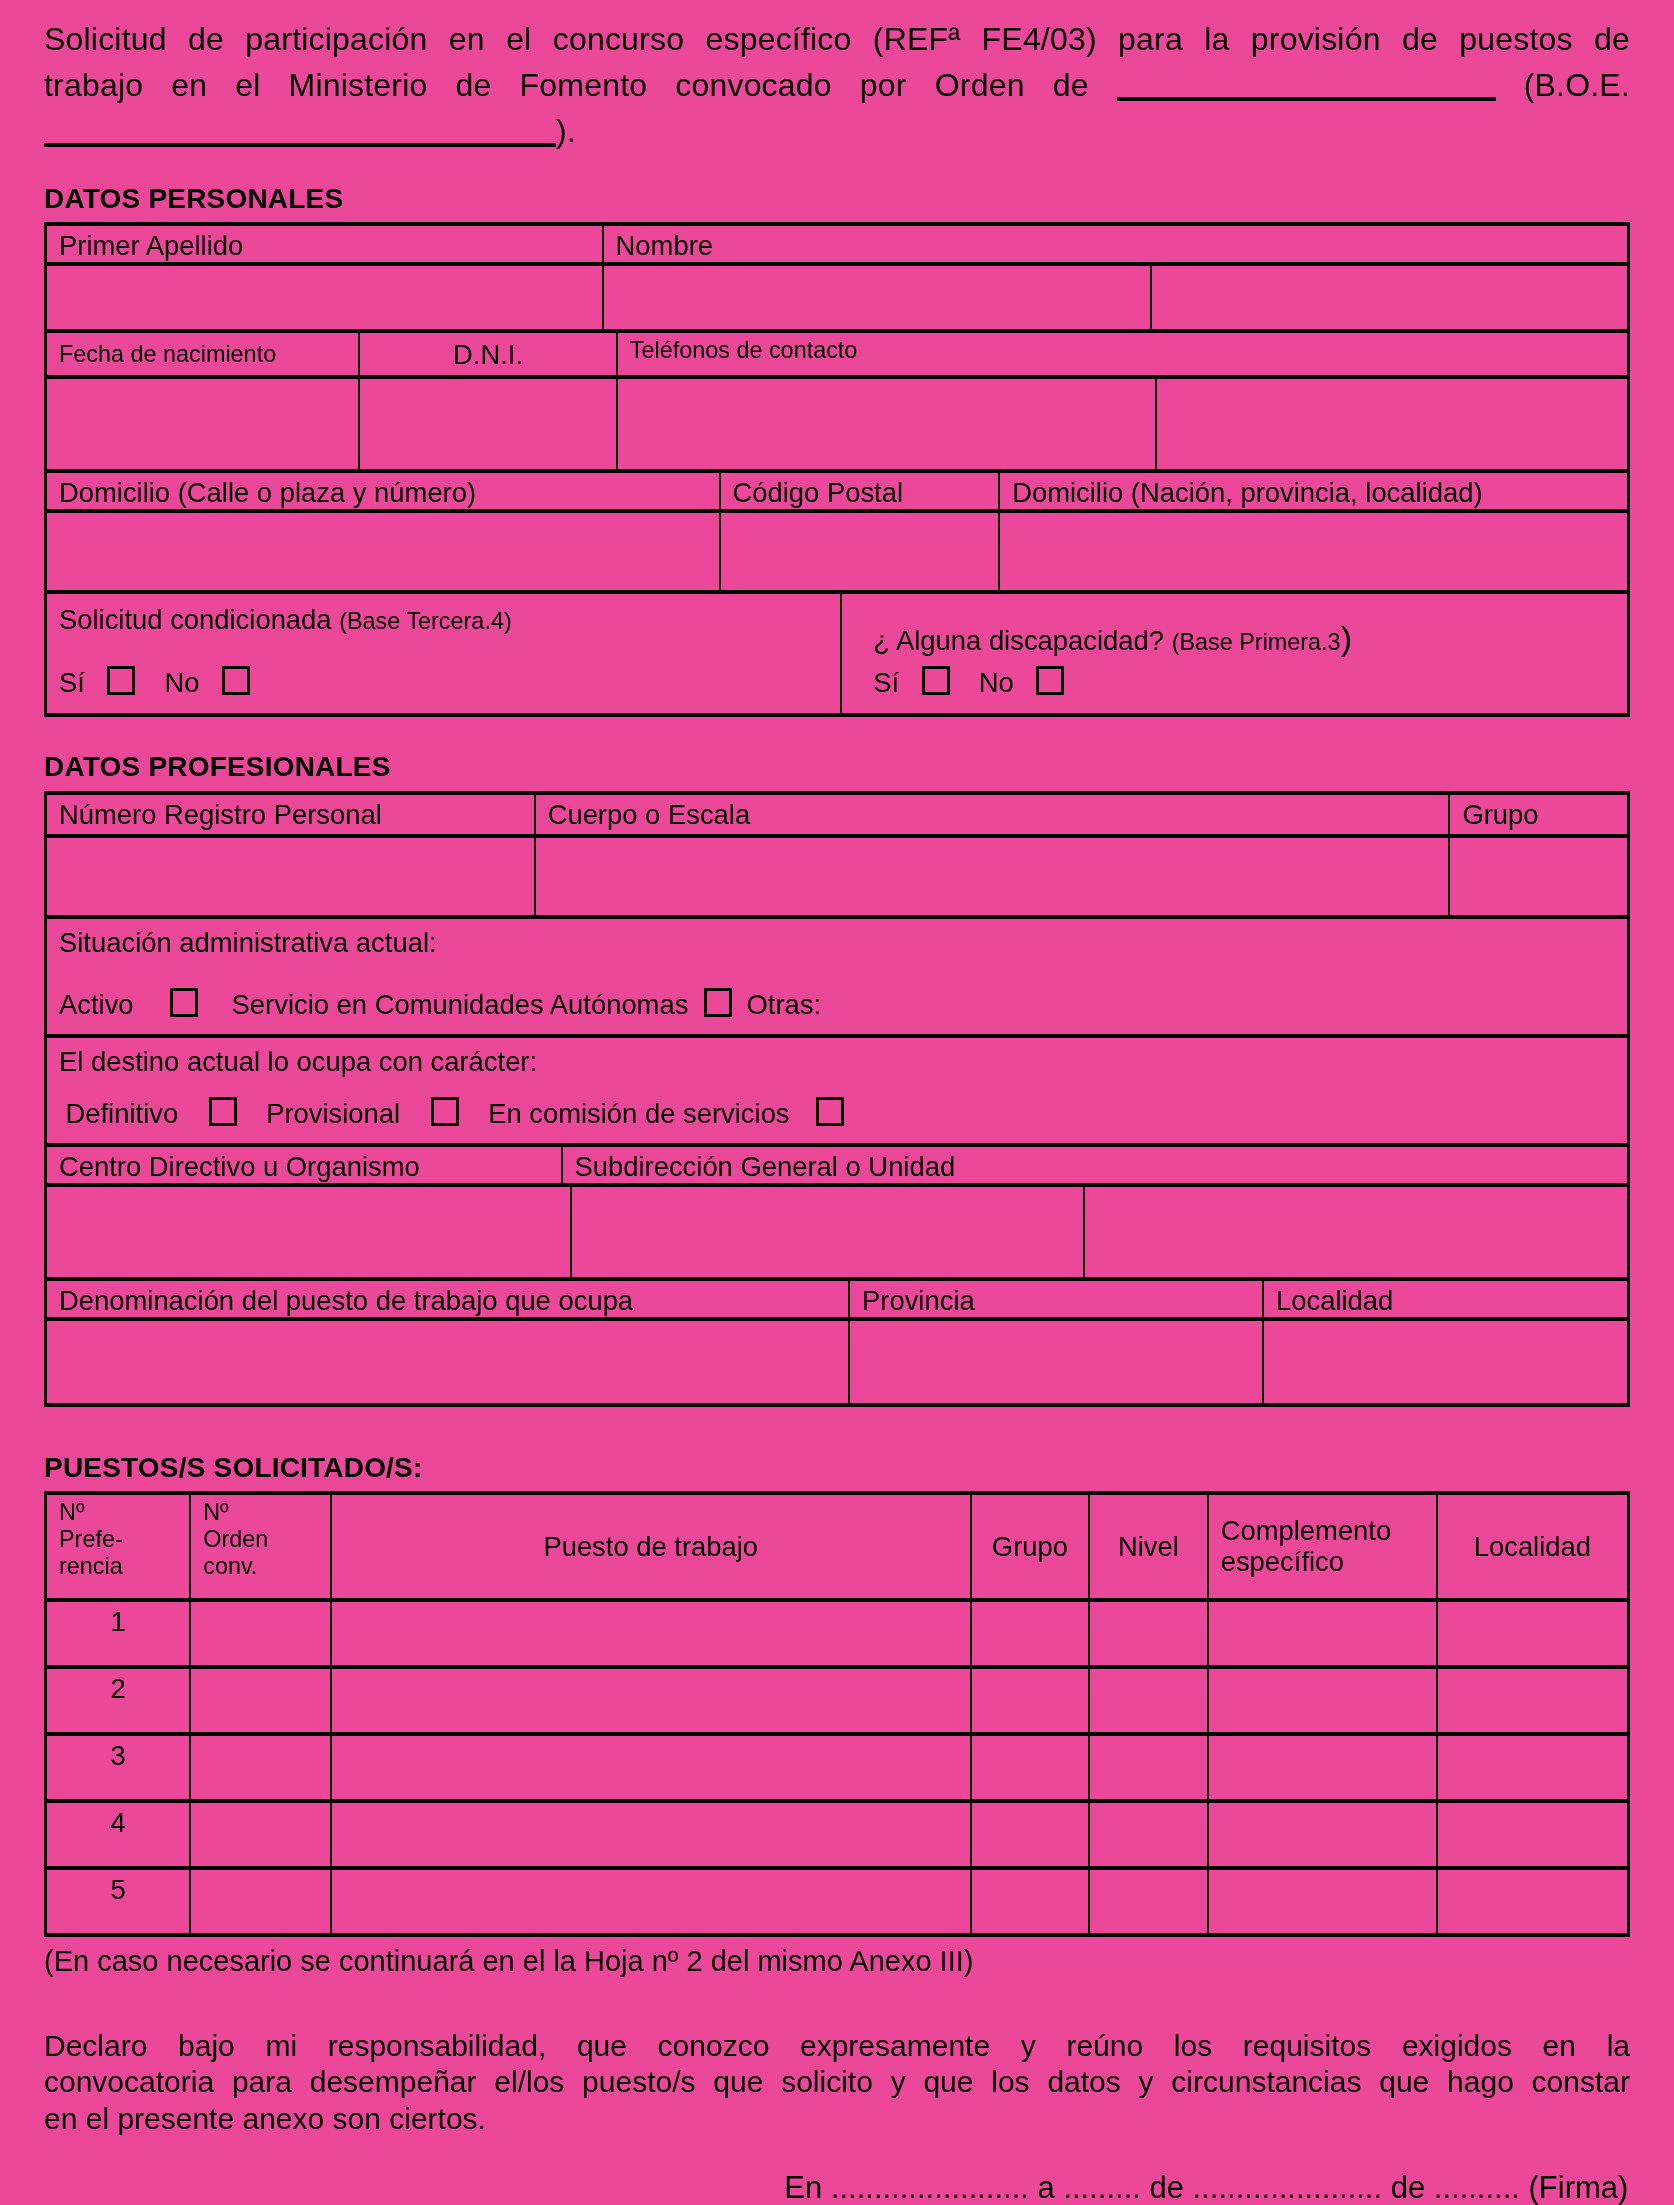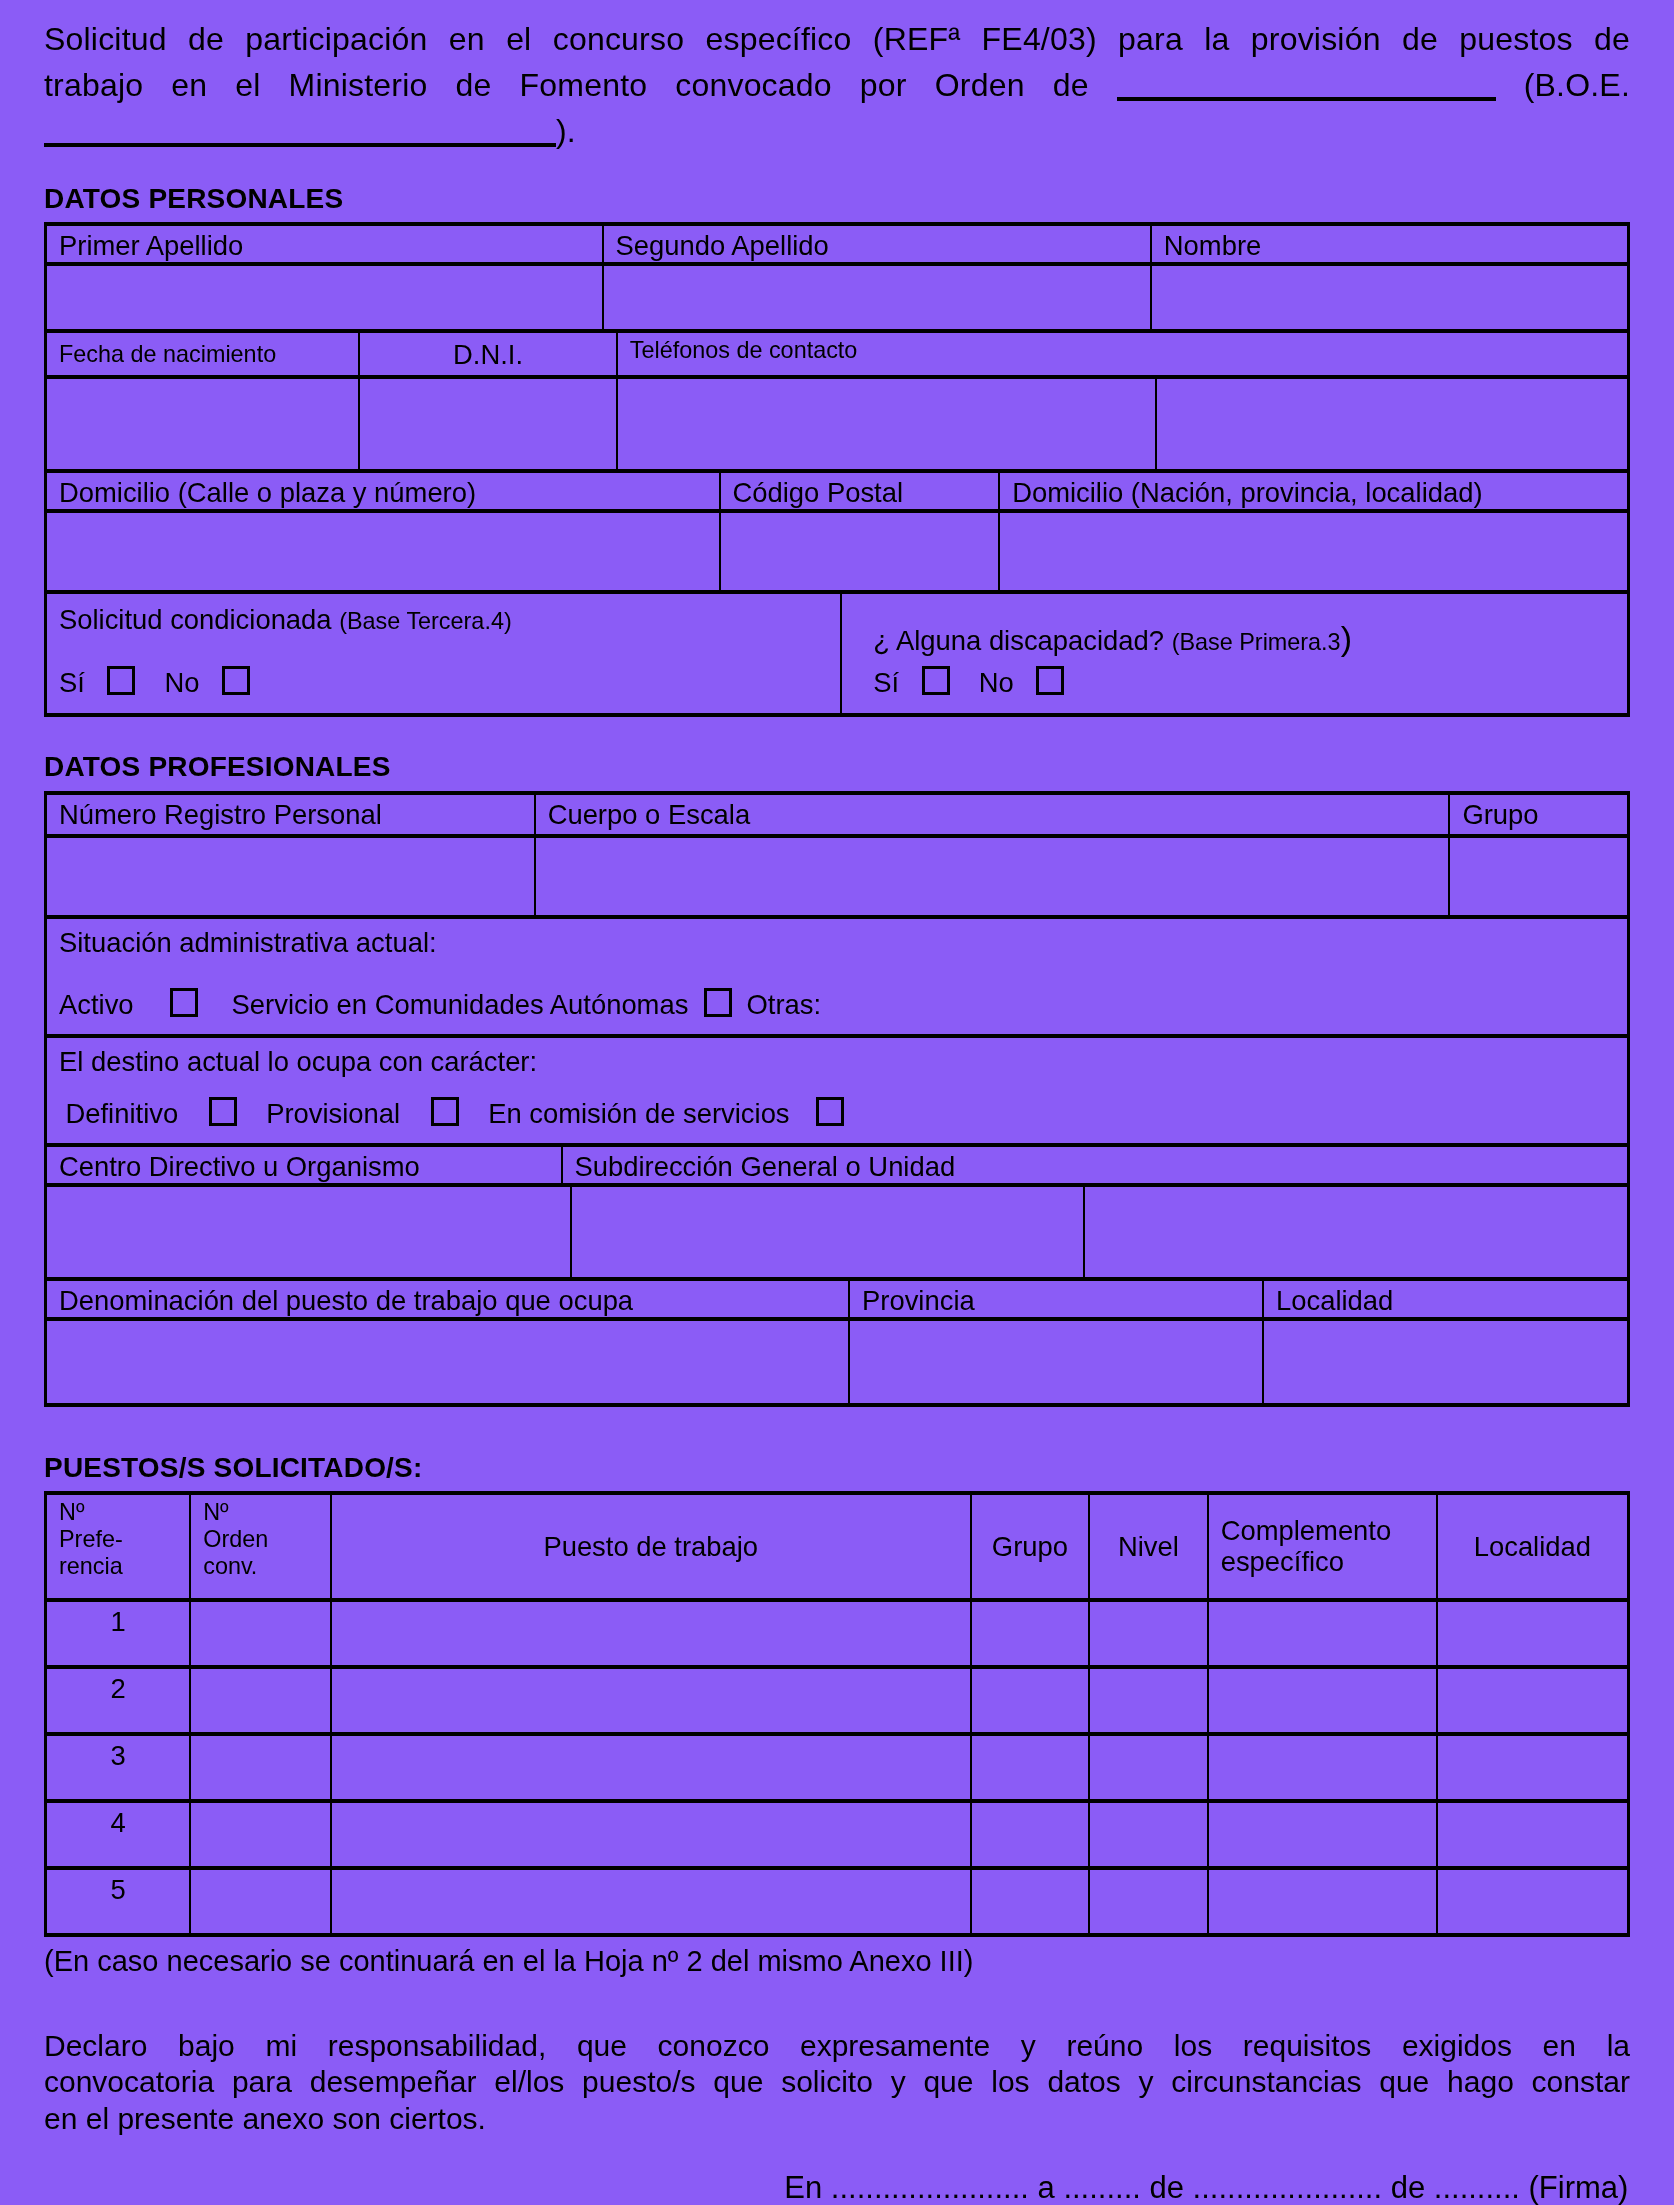--- a/index.html
+++ b/index.html
@@ -1,19 +1,19 @@
 <!DOCTYPE html>
 <html style="font-size:13px"><head>
 <meta charset="utf-8">
 <style>
   html,body{margin:0;padding:0;background:#888;}
   .page{
     position:relative;
     width:1674px;height:2205px;
-    background:#8b5cf6;
+    background:#ec4899;
     color:#000;
     font-family:"Liberation Sans", sans-serif;
     box-sizing:border-box;
     padding:16px 44px 0 44px;
     overflow:hidden;
   }
   
   .title{font-size:32px;line-height:46px;letter-spacing:0.2px;}
   .tline{display:block;}
   .tline.j{text-align:justify;text-align-last:justify;}
@@ -77,21 +77,20 @@
   <div class="title">
     <span class="tline j">Solicitud de participación en el concurso específico (REFª FE4/03) para la provisión de puestos de</span>
     <span class="tline j"><span>trabajo en el Ministerio de Fomento convocado por Orden de</span> <span class="blank blank-orden"></span> <span>(B.O.E.</span></span>
     <span class="tline"><span class="blank blank-boe"></span><span>).</span></span>
   </div>
 
   <div class="sec-heading sec1">DATOS PERSONALES</div>
   <div class="tbl">
     <div class="trow">
       <div class="tcell hdr rh45 c1a1">Primer Apellido</div>
-      <div class="tcell hdr rh45 c1a2">Segundo Apellido</div>
       <div class="tcell hdr rh45 c1a3">Nombre</div>
     </div>
     <div class="trow">
       <div class="tcell rh70 c1a1"></div>
       <div class="tcell rh70 c1a2"></div>
       <div class="tcell rh70 c1a3"></div>
     </div>
     <div class="trow">
       <div class="tcell hdr rh50 c1b1 vctr small">Fecha de nacimiento</div>
       <div class="tcell hdr rh50 c1b2 vctr ctr">D.N.I.</div>

